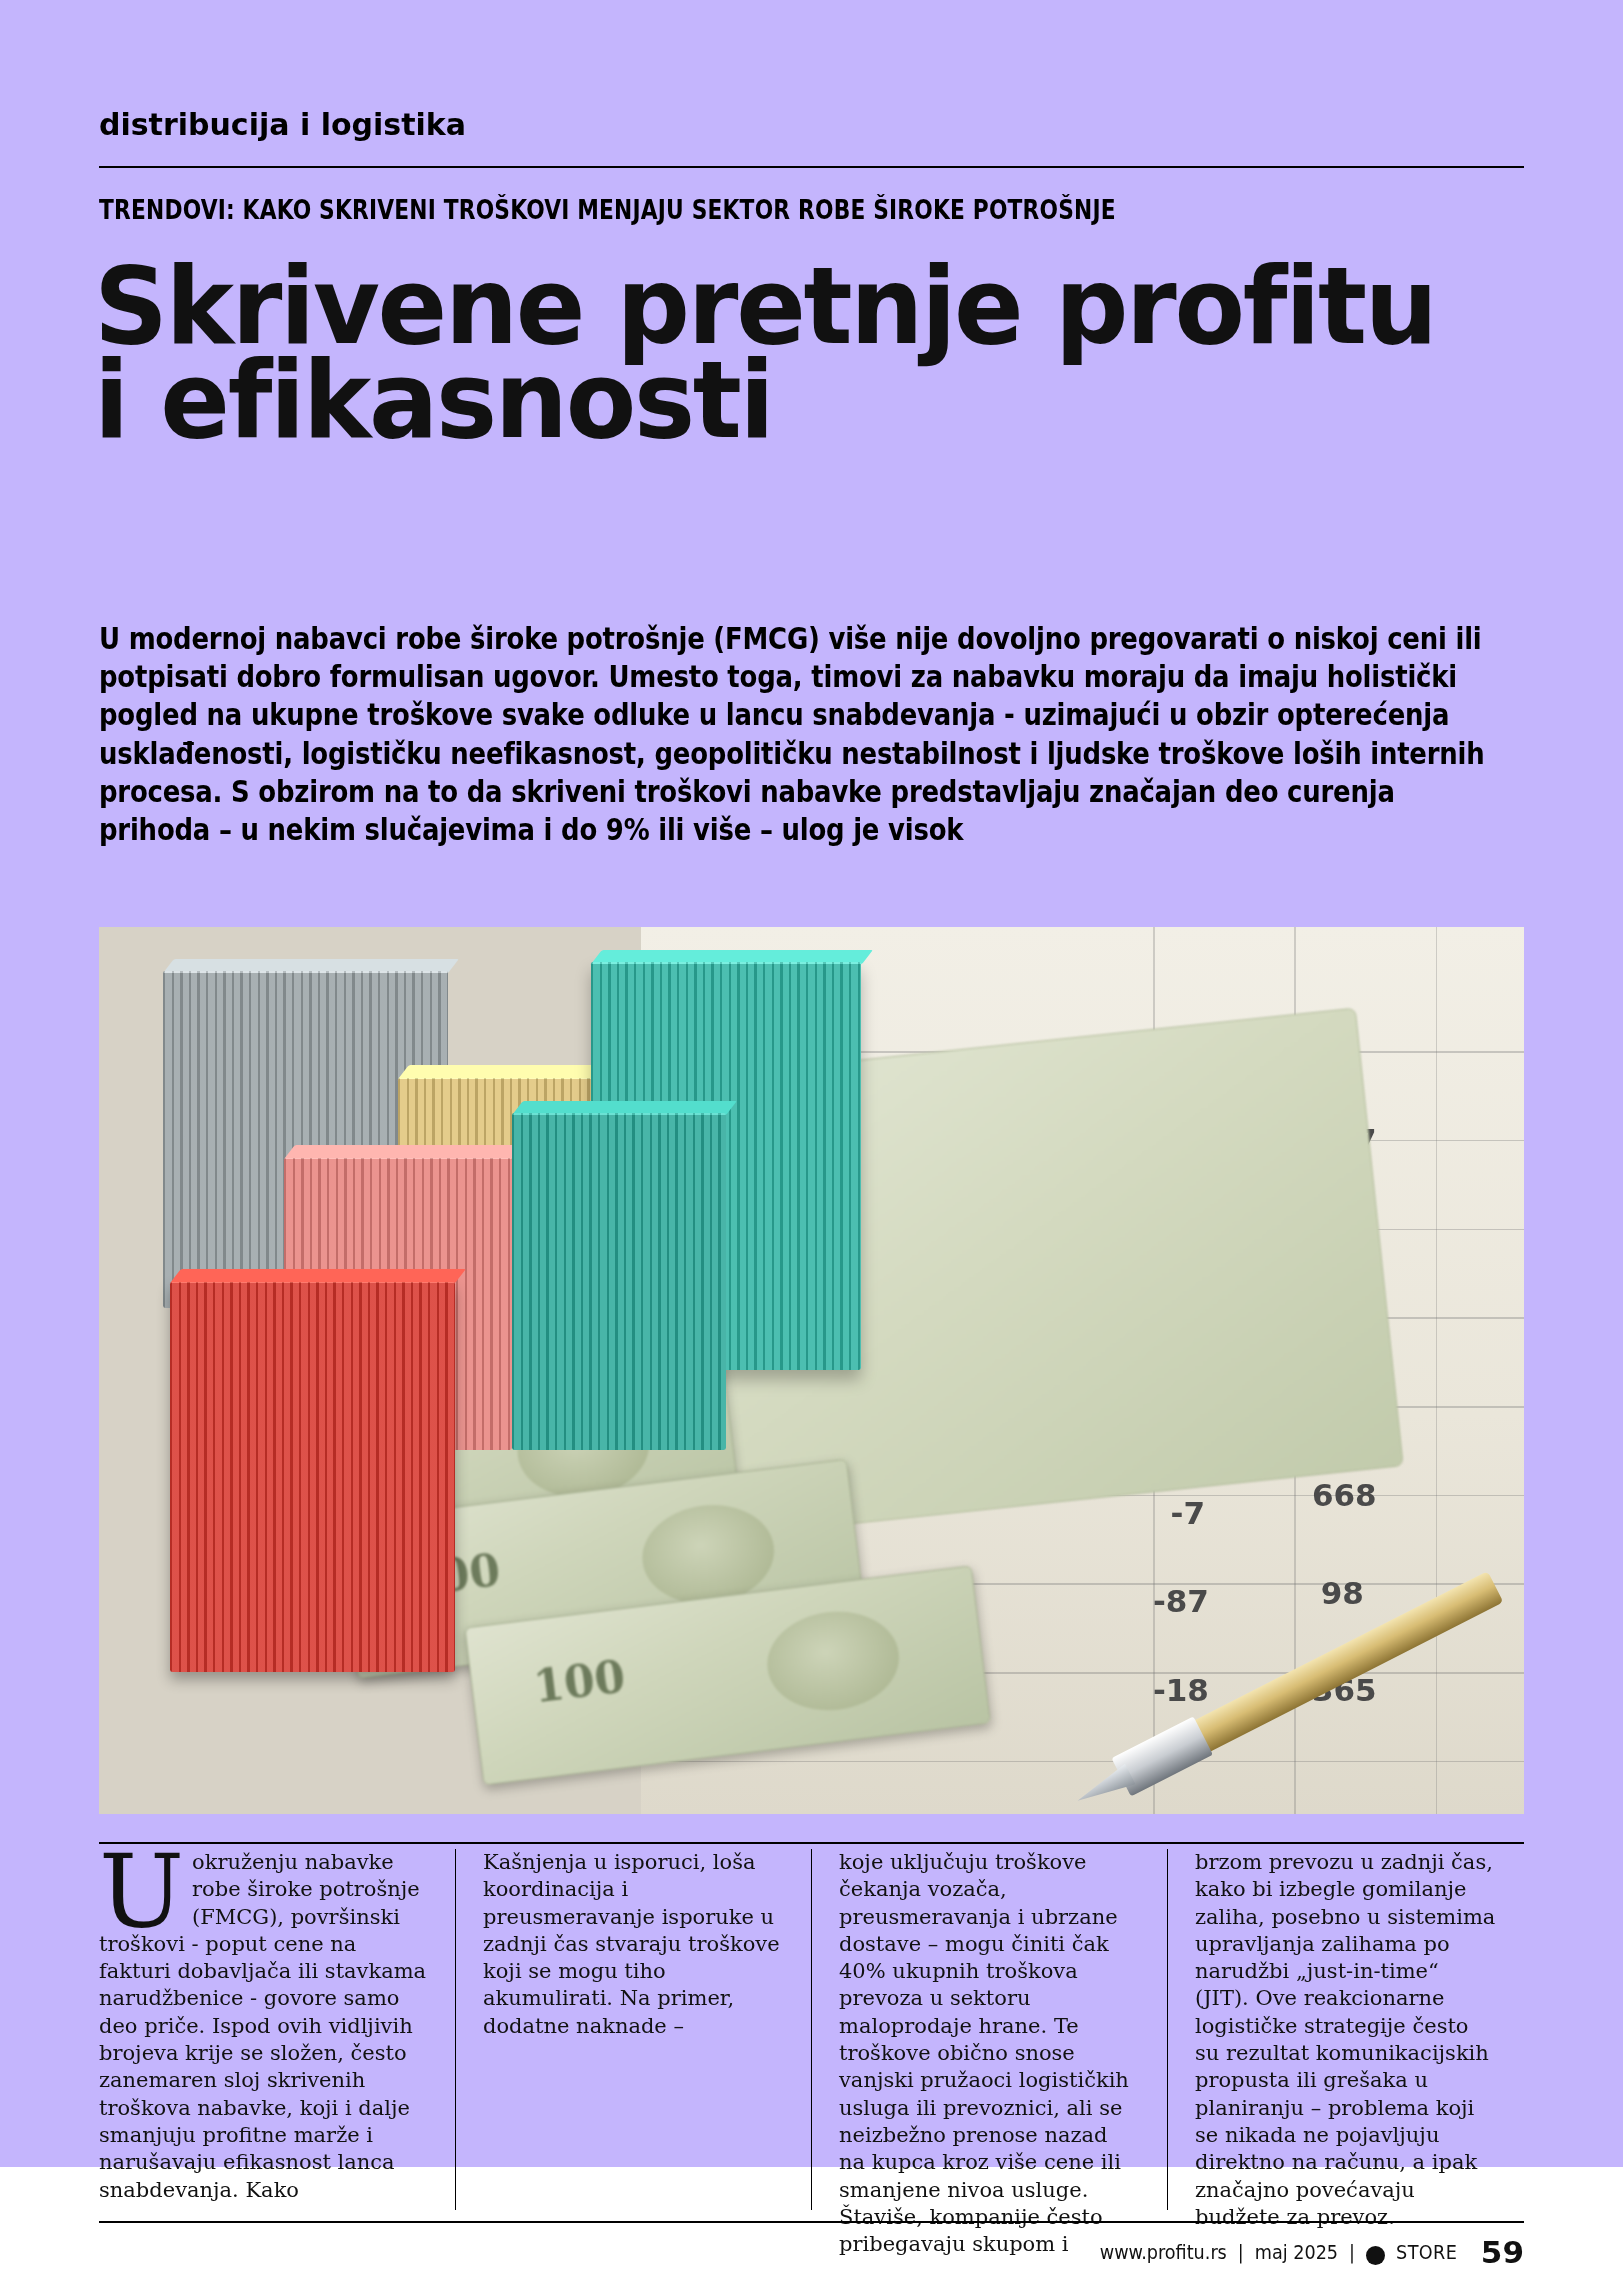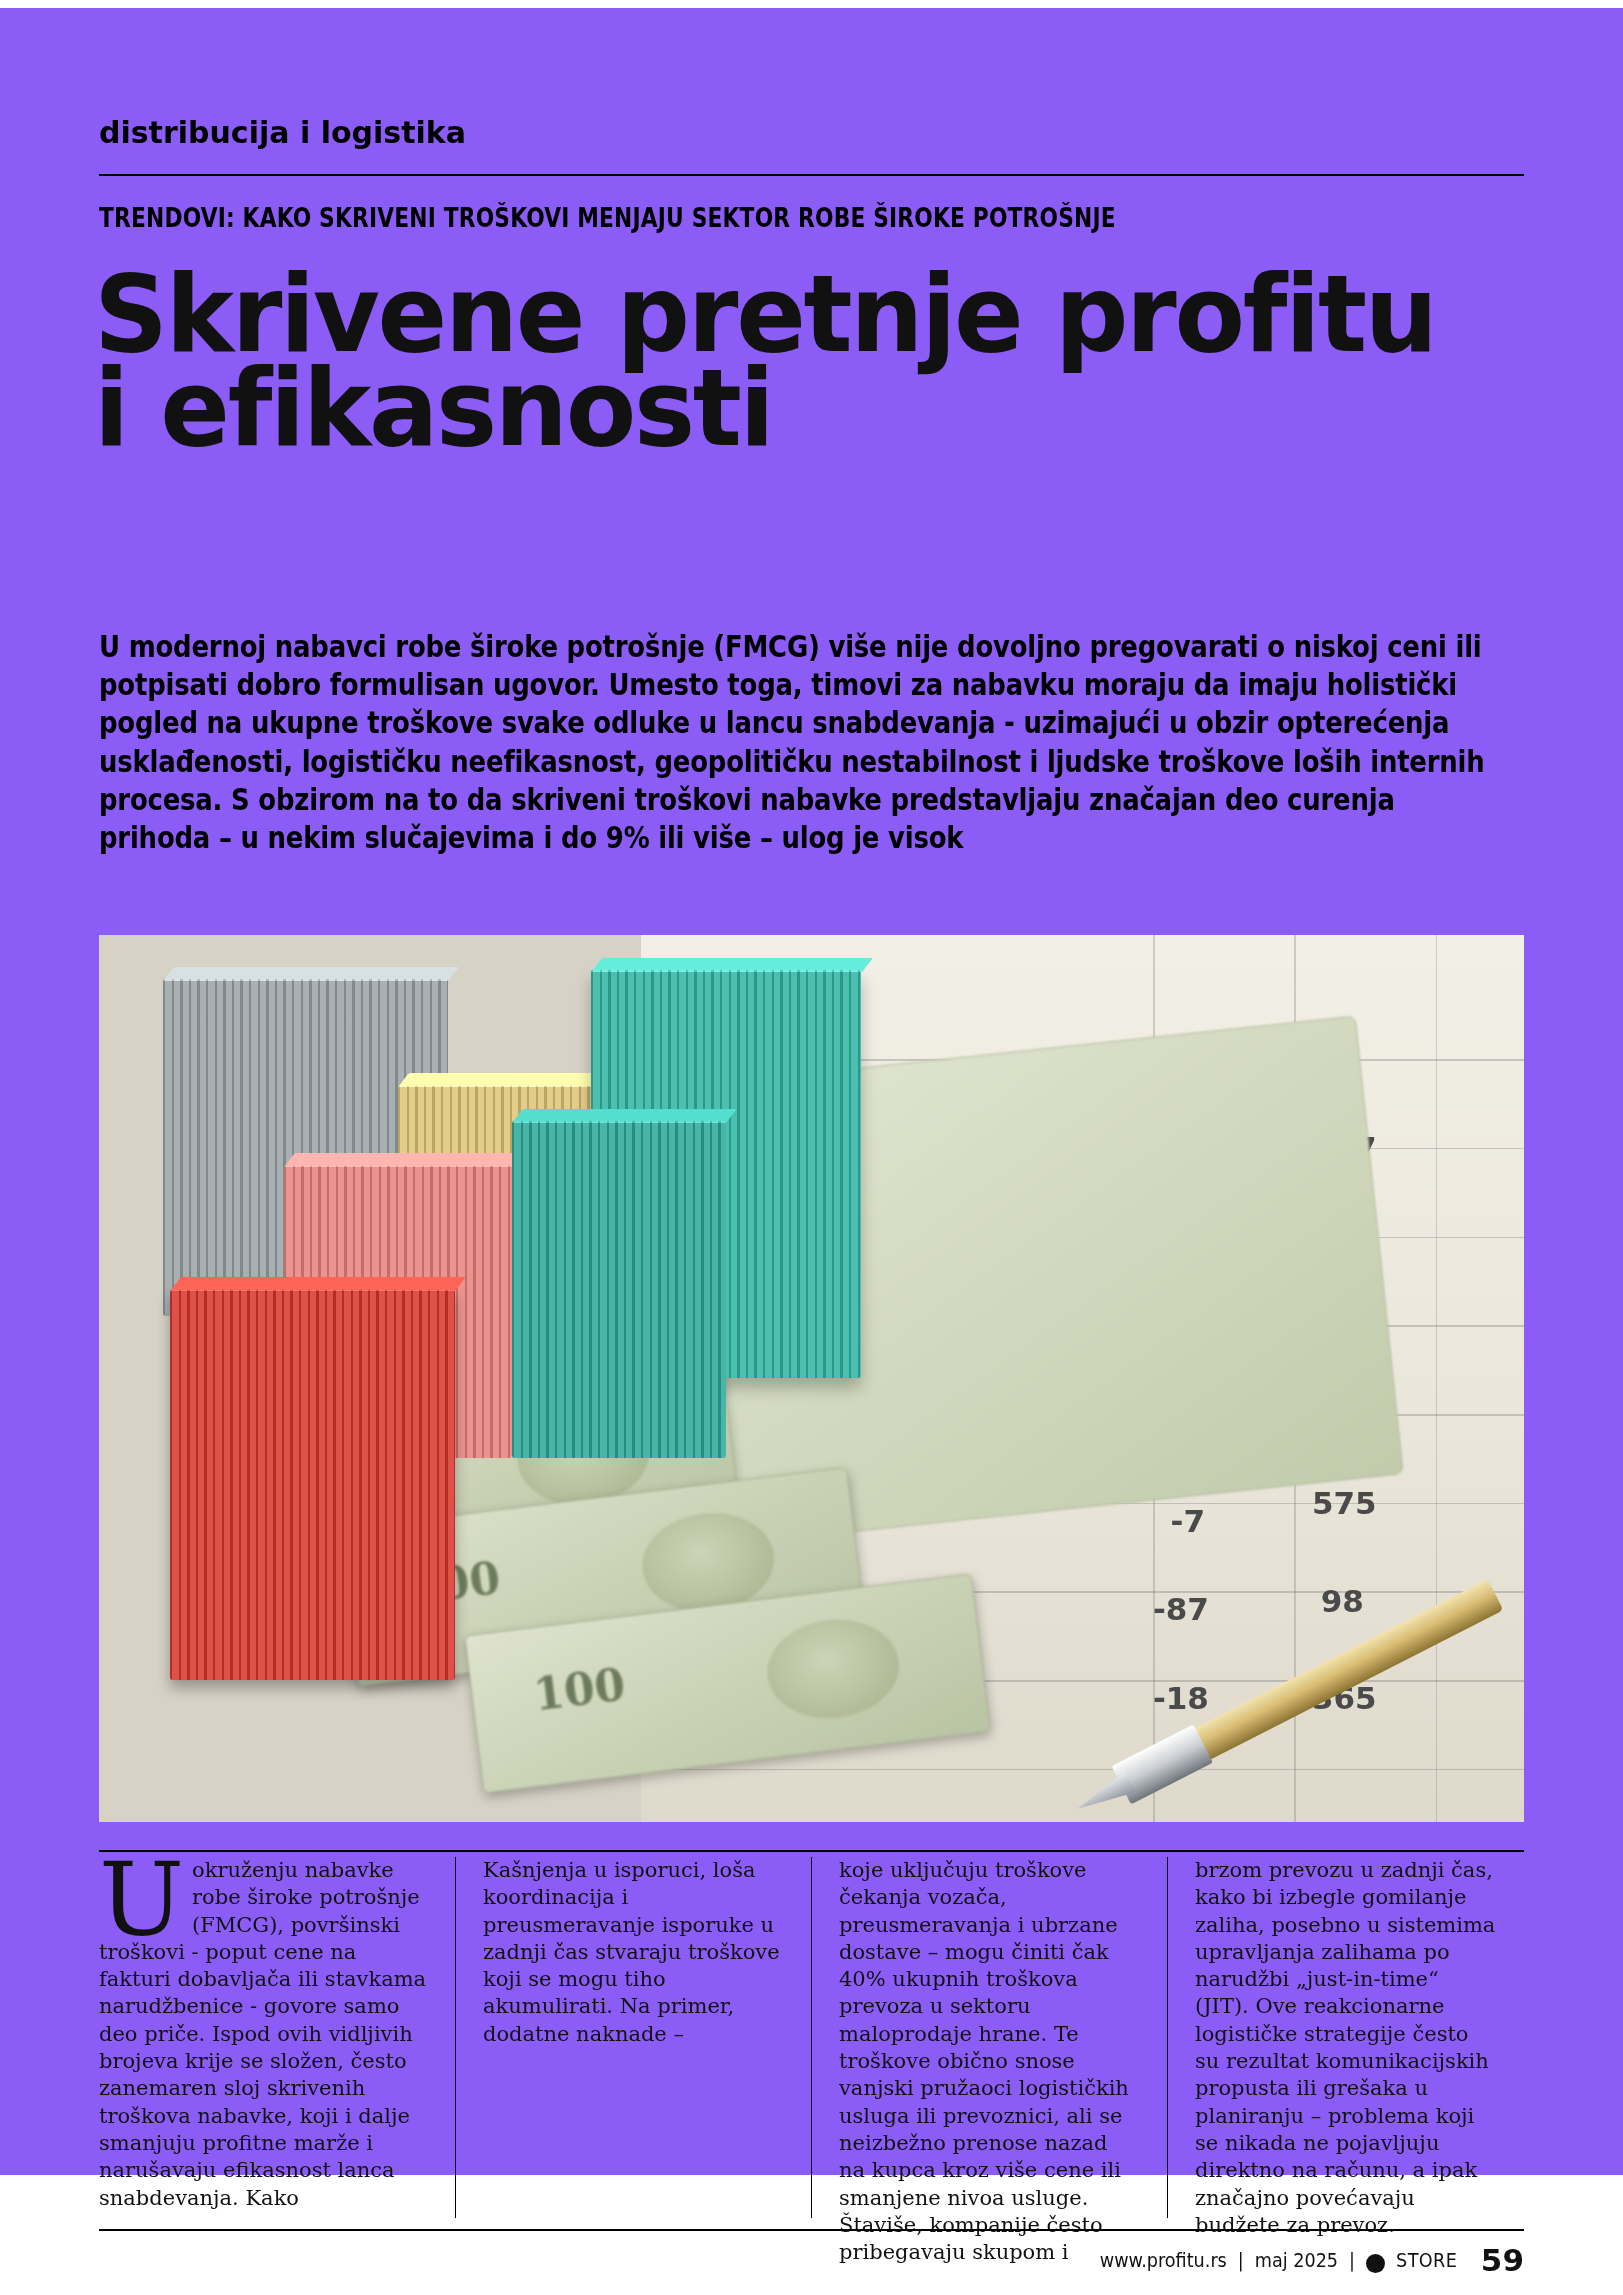--- a/index.html
+++ b/index.html
@@ -9,24 +9,24 @@
     height: 2295px;
     background: #ffffff;
     font-family: "Liberation Sans", sans-serif;
     color: #000000;
     position: relative;
     overflow: hidden;
   }
 
   .page {
     position: absolute;
-    left: 0; top: 8px;
+    left: 0; top: 0;
     width: 1623px;
     height: 2167px;
-    background: #8b5cf6;
+    background: #c4b5fd;
   }
 
   
   .kicker-section {
     position: absolute;
     left: 99px;
     top: 110px;
     width: 1425px;
   }
   .kicker-section .section-title {
@@ -376,21 +376,21 @@
         <div class="vline" style="left:58%"></div>
         <div class="vline" style="left:74%"></div>
         <div class="vline" style="left:90%"></div>
         <div class="num sm" style="left:77%; top:16%">ln</div>
         <div class="num" style="left:76%; top:22%">737</div>
         <div class="num" style="left:76%; top:30%">854</div>
         <div class="num" style="left:78%; top:38%">91</div>
         <div class="num" style="left:79%; top:46%">3</div>
         <div class="num" style="left:61%; top:54%">4</div>
         <div class="num" style="left:60%; top:64%">-7</div>
-        <div class="num" style="left:76%; top:62%">575</div>
+        <div class="num" style="left:76%; top:62%">668</div>
         <div class="num" style="left:58%; top:74%">-87</div>
         <div class="num" style="left:77%; top:73%">98</div>
         <div class="num" style="left:58%; top:84%">-18</div>
         <div class="num" style="left:76%; top:84%">365</div>
       </div>
 
       <div class="bignote">
         <div class="serial">L49804165</div>
       </div>
 

